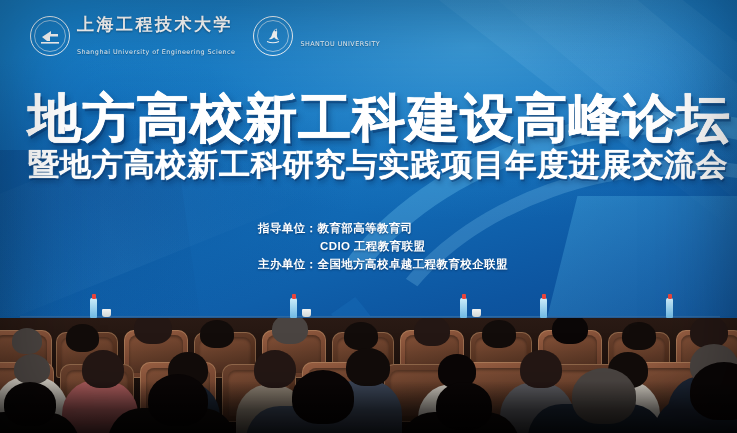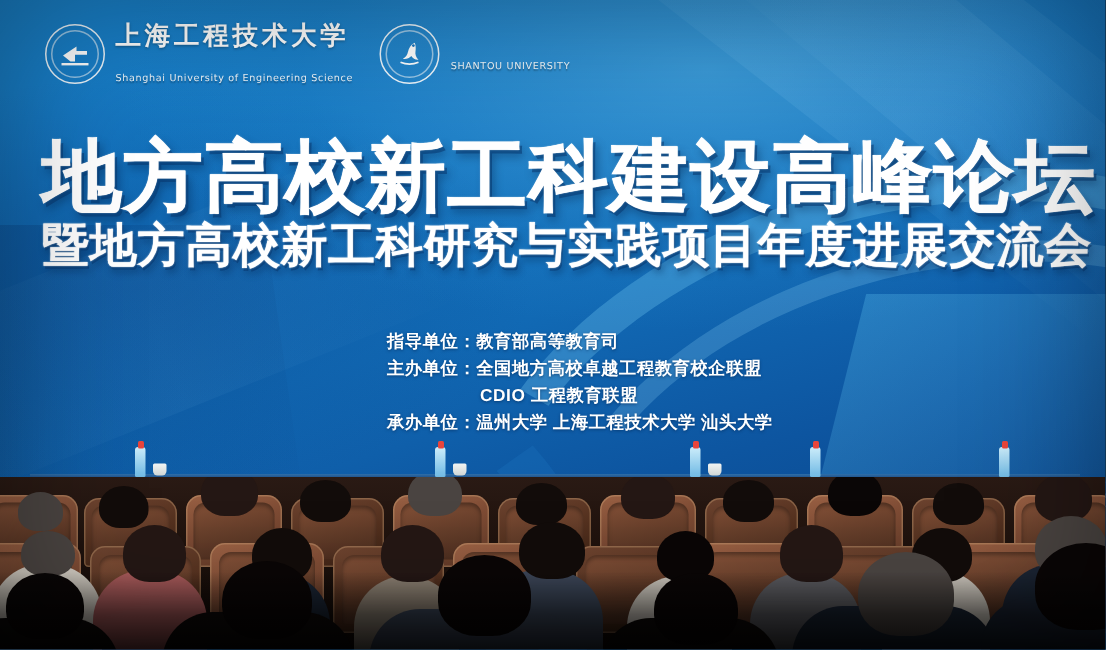--- a/index.html
+++ b/index.html
@@ -297,23 +297,22 @@
     </div>
   </div>
 
   <div class="title-block">
     <div class="title-main">地方高校新工科建设高峰论坛</div>
     <div class="title-sub">暨地方高校新工科研究与实践项目年度进展交流会</div>
   </div>
 
   <div class="org-block">
     <span class="org-line">指导单位：教育部高等教育司</span>
+    <span class="org-line indent">CDIO 工程教育联盟</span>
     <span class="org-line">主办单位：全国地方高校卓越工程教育校企联盟</span>
-    <span class="org-line indent">CDIO 工程教育联盟</span>
-    <span class="org-line">承办单位：温州大学 上海工程技术大学 汕头大学</span>
   </div>
 
   <div class="stage">
     <div class="table-edge"></div>
     <div class="table-top"></div>
 
     <div class="placard" style="left:46px;"></div>
     <div class="placard" style="left:238px;"></div>
     <div class="placard" style="left:448px;"></div>
     <div class="placard" style="left:700px;"></div>

